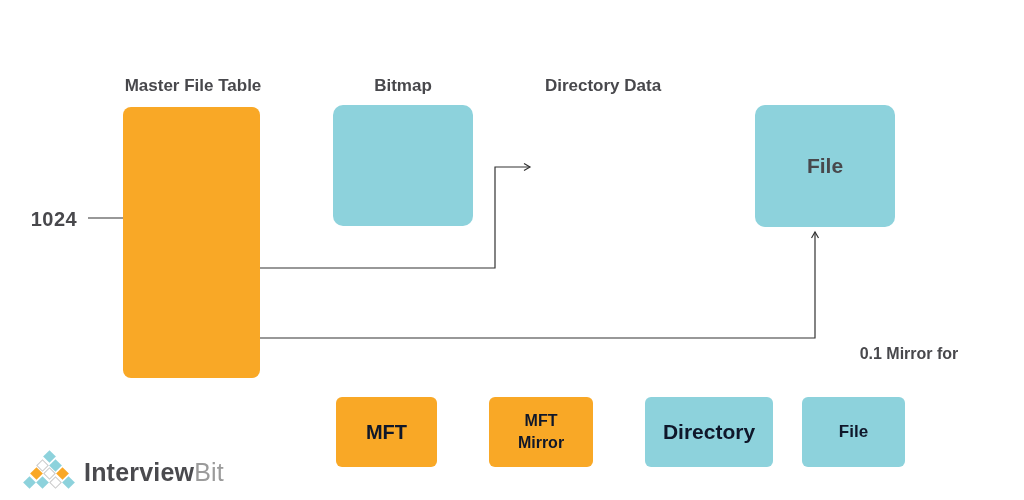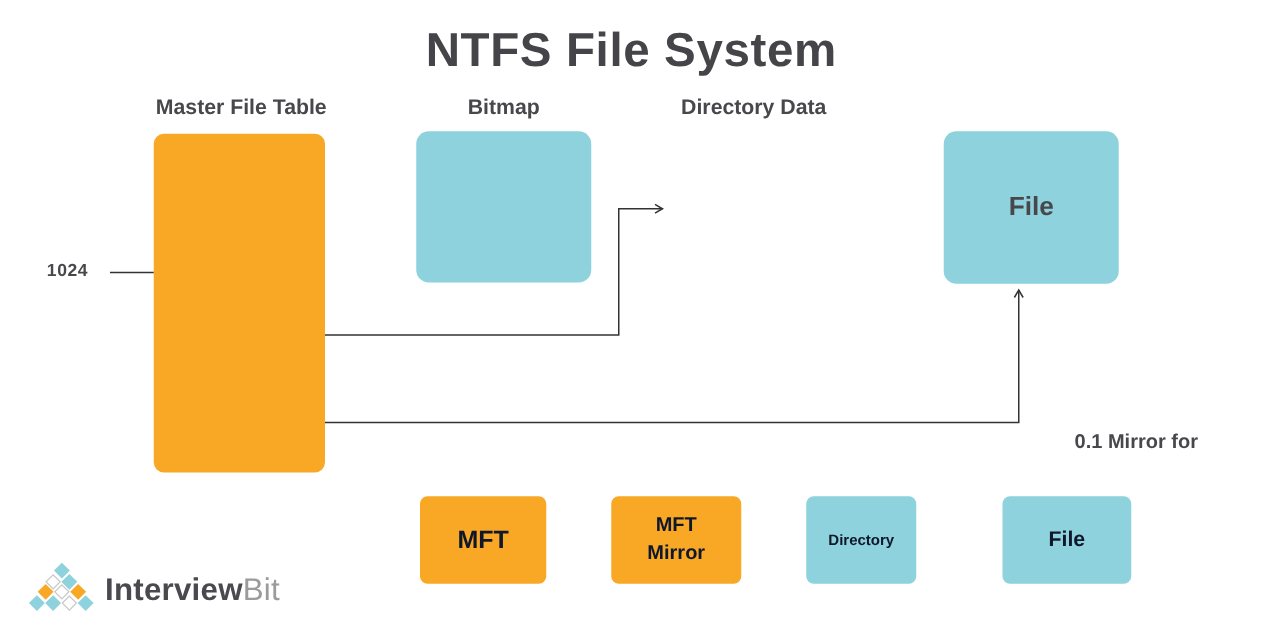--- a/index.html
+++ b/index.html
@@ -72,21 +72,21 @@
     border-radius: 10px;
     display: flex; align-items: center; justify-content: center;
     font-size: 21px; font-weight: bold; color: #48484c;
   }
 
   .size-label {
     position: absolute;
     left: 30px; top: 208px;
     width: 48px;
     text-align: center;
-    font-size: 14px; font-weight: bold; color: #48484c;
+    font-size: 20px; font-weight: bold; color: #48484c;
     letter-spacing: 0.5px;
   }
 
   .cluster-note {
     position: absolute;
     left: 828px; top: 341px;
     width: 162px;
     text-align: center;
     font-size: 16px; font-weight: bold; color: #48484c;
     line-height: 25px;
@@ -104,21 +104,21 @@
     top: 397px;
     height: 70px;
     border-radius: 6px;
     display: flex; align-items: center; justify-content: center;
     text-align: center;
     font-weight: bold; color: #0f172a;
     white-space: pre-line;
   }
   .legend-mft       { left: 336px; width: 101px; font-size: 20px; }
   .legend-mftmirror { left: 489px; width: 104px; font-size: 16px; line-height: 22px; }
-  .legend-directory { left: 645px; width: 88px; font-size: 12px; }
+  .legend-directory { left: 645px; width: 128px; font-size: 21px; }
   .legend-file      { left: 802px; width: 103px; font-size: 17px; }
 
   .logo {
     position: absolute;
     left: 22px; top: 448px;
     display: flex; align-items: center;
   }
   .logo-pyramid {
     position: relative;
     width: 54px; height: 38px;
@@ -137,21 +137,20 @@
     letter-spacing: 0.2px;
   }
   .logo-text .brand-primary   { font-weight: bold; color: #4a4a4e; margin-top: 32px; }
   .logo-text .brand-secondary { font-weight: normal; color: #9b9b9b; }
 </style>
 </head>
 <body>
 
 <div class="canvas">
 
-  <div class="title">NTFS File System</div>
 
   <div class="col-label mft">Master File Table</div>
   <div class="col-label dirdata">Directory Data</div>
   <div class="col-label bitmap">Bitmap</div>
 
   <div class="box box-orange mft-box"></div>
 
   <div class="box box-teal bitmap-box"></div>
 
 

